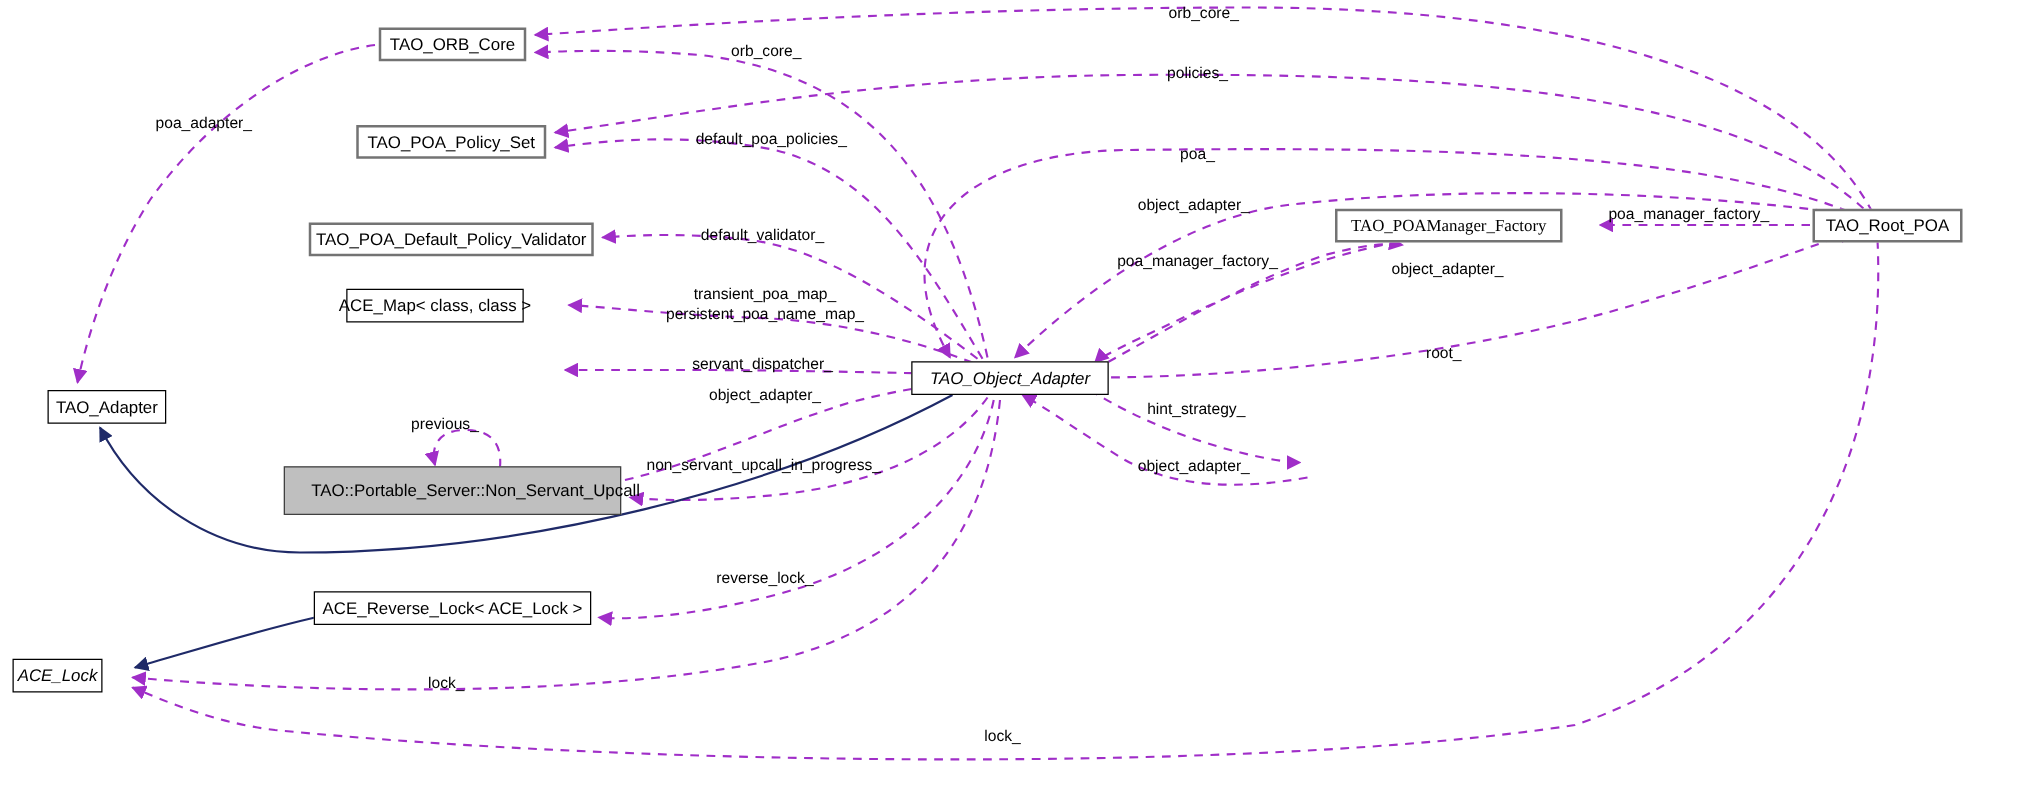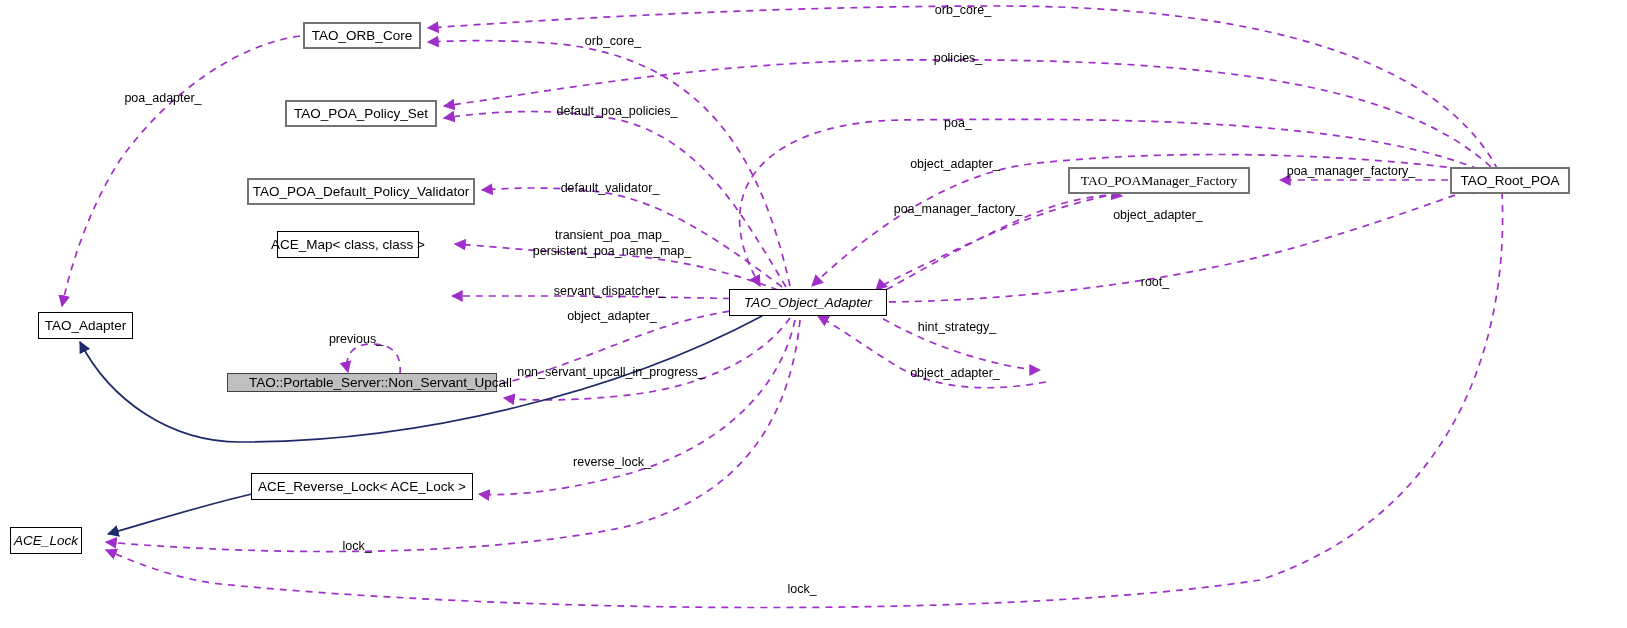--- a/index.html
+++ b/index.html
@@ -122,21 +122,21 @@
 
       <path d="M 252 494 C 200 506 150 522 108 534"></path>
     </g>
   </svg>
 
   <div class="node red" style="left: 303px; top: 22px; width: 118px; height: 27px;">TAO_ORB_Core</div>
   <div class="node red" style="left: 285px; top: 100px; width: 152px; height: 27px;">TAO_POA_Policy_Set</div>
   <div class="node red" style="left: 247px; top: 178px; width: 228px; height: 27px;">TAO_POA_Default_Policy_Validator</div>
   <div class="node" style="left: 277px; top: 231px; width: 142px; height: 27px;">ACE_Map&lt; class, class &gt;</div>
   <div class="node" style="left: 6px; top: 312px; width: 95px; height: 27px; margin-left: 32px;">TAO_Adapter</div>
-  <div class="node current" style="left: 227px; top: 373px; width: 270px; height: 19px; padding-left: 44px;">TAO::Portable_Server::Non_Servant_Upcall</div>
+  <div class="node current" style="left: 227px; top: 373px; width: 270px; height: 39px; padding-left: 44px;">TAO::Portable_Server::Non_Servant_Upcall</div>
   <div class="node" style="left: 251px; top: 473px; width: 222px; height: 27px;">ACE_Reverse_Lock&lt; ACE_Lock &gt;</div>
   <div class="node" style="left: 10px; top: 527px; width: 72px; height: 27px; font-style: italic;">ACE_Lock</div>
   <div class="node" style="left: 729px; top: 289px; width: 158px; height: 27px; font-style: italic;">TAO_Object_Adapter</div>
   <div class="node red" style="left: 1068px; top: 167px; width: 182px; height: 27px; font-family: Liberation Serif, serif;">TAO_POAManager_Factory</div>
   <div class="node red" style="left: 1450px; top: 167px; width: 120px; height: 27px;">TAO_Root_POA</div>
 
   <div class="edge-label" style="top: 3px; left: 963px; transform: translateX(-50%);">orb_core_</div>
   <div class="edge-label" style="top: 34px; left: 613px; transform: translateX(-50%);">orb_core_</div>
   <div class="edge-label" style="top: 51px; left: 958px; transform: translateX(-50%);">policies_</div>
   <div class="edge-label" style="top: 91px; left: 163px; transform: translateX(-50%);">poa_adapter_</div>

